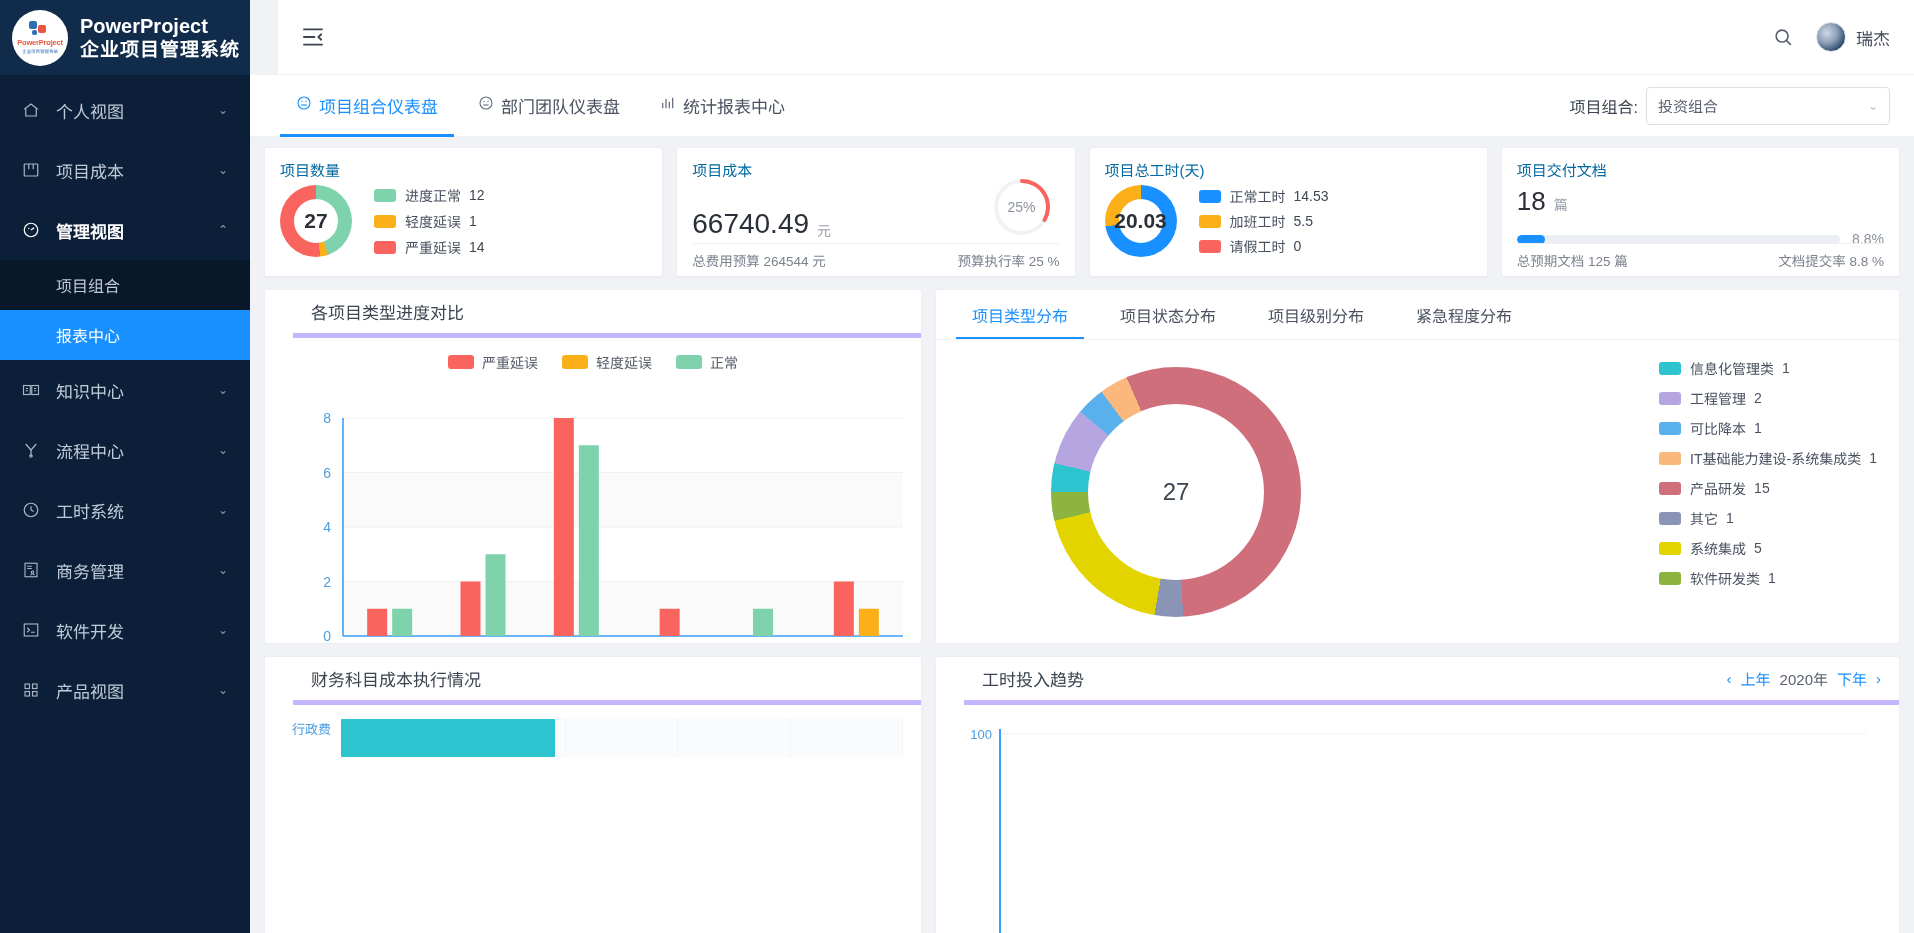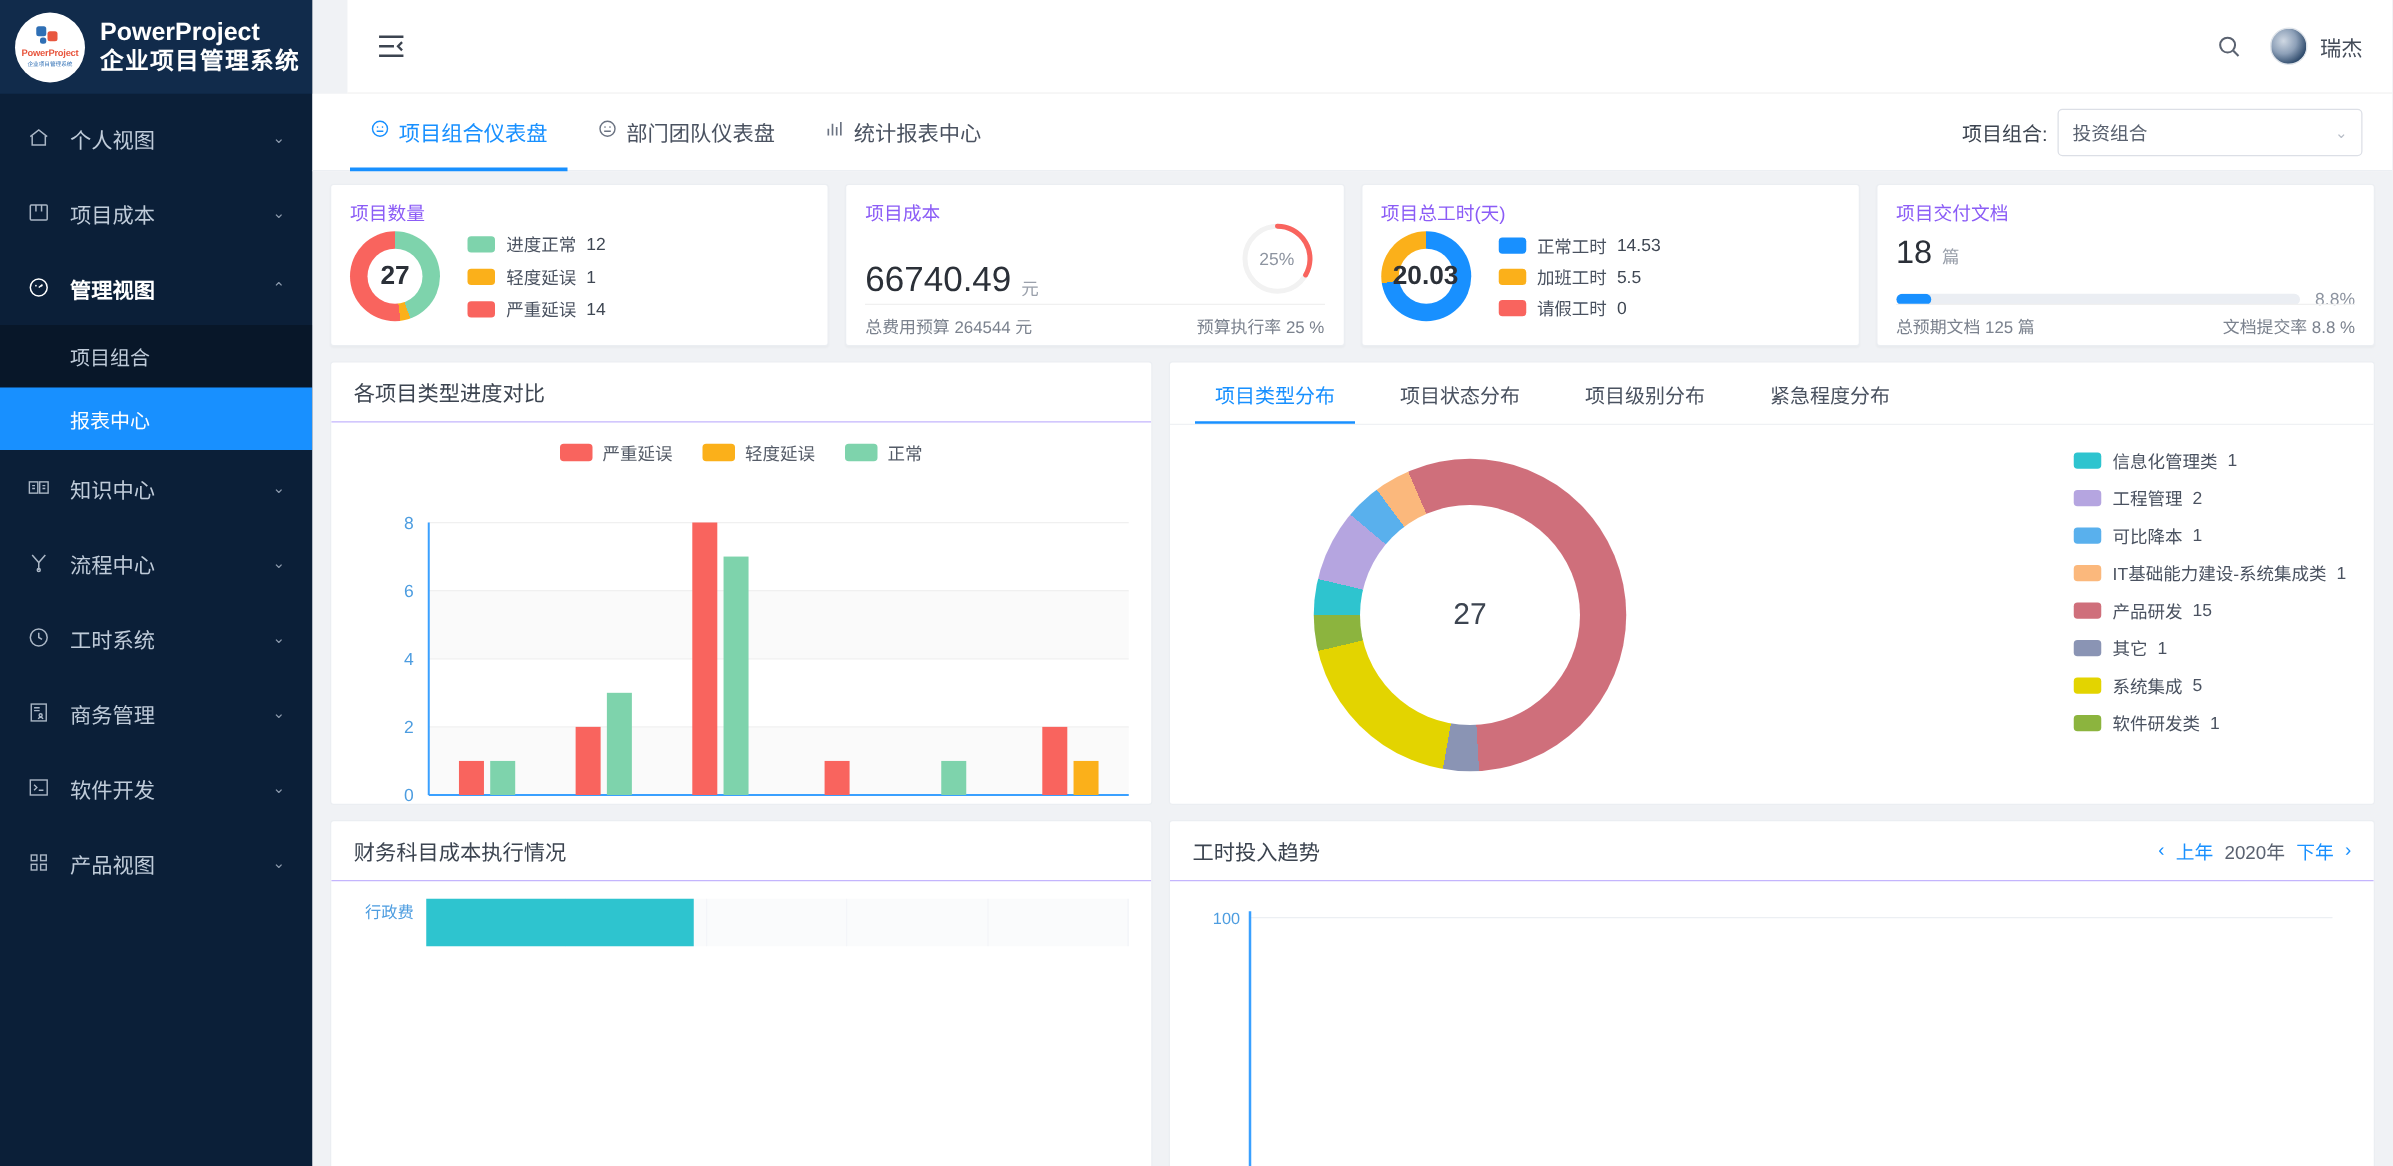--- a/index.html
+++ b/index.html
@@ -109,21 +109,21 @@
 
   .content { flex: 1 1 auto; overflow: hidden; padding: 10px 14px 0 14px; }
 
   
   .kpi-row { display: flex; gap: 13px; height: 130px; }
   .card {
     background: #fff; border: 1px solid #ebeef2; border-radius: 3px;
     box-shadow: 0 1px 2px rgba(0,0,0,0.03);
   }
   .kpi { flex: 1 1 0; padding: 11px 15px 0 15px; position: relative; overflow: hidden; }
-  .kpi-title { font-size: 15px; color: #8b5cf6; margin-bottom: 6px; }
+  .kpi-title { font-size: 15px; color: #0369a1; margin-bottom: 6px; }
   .kpi-body { display: flex; align-items: center; height: 70px; }
 
   .donut-wrap { position: relative; width: 72px; height: 72px; flex: 0 0 72px; }
   .donut-wrap .hole {
     position: absolute; inset: 14px; border-radius: 50%; background: #fff;
     display: flex; align-items: center; justify-content: center;
     font-size: 21px; font-weight: 600; color: #2b3038;
   }
   .ring { width: 100%; height: 100%; border-radius: 50%; }
 
@@ -154,21 +154,22 @@
   .progress-pct { font-size: 14px; color: #8d94a0; }
 
   
   .mid-row { display: flex; gap: 13px; height: 355px; margin-top: 12px; }
   .panel { background: #fff; border: 1px solid #ebeef2; border-radius: 3px; display: flex; flex-direction: column; overflow: hidden; }
   .panel-left { flex: 0 0 658px; }
   .panel-right { flex: 1 1 auto; }
   .panel-head {
     height: 48px; flex: 0 0 48px; display: flex; align-items: center;
     padding: 0 18px; font-size: 17px; color: #3c4450;
-    border-bottom: 1px solid #c4b5fd;
+    border-bottom: 5px solid #c4b5fd;
+    margin-left: 28px;
   }
   .panel-tabs { height: 50px; flex: 0 0 50px; display: flex; align-items: stretch; border-bottom: 1px solid #eff1f4; padding: 0 10px; }
   .ptab {
     display: flex; align-items: center; padding: 0 26px; font-size: 16px; color: #4a5260;
     cursor: pointer; position: relative;
   }
   .ptab.active { color: #1890ff; }
   .ptab.active::after { content:""; position:absolute; left:10px; right:10px; bottom:0; height:2.5px; background:#1890ff; }
   .panel-body { flex: 1 1 auto; position: relative; overflow: hidden; }
 

